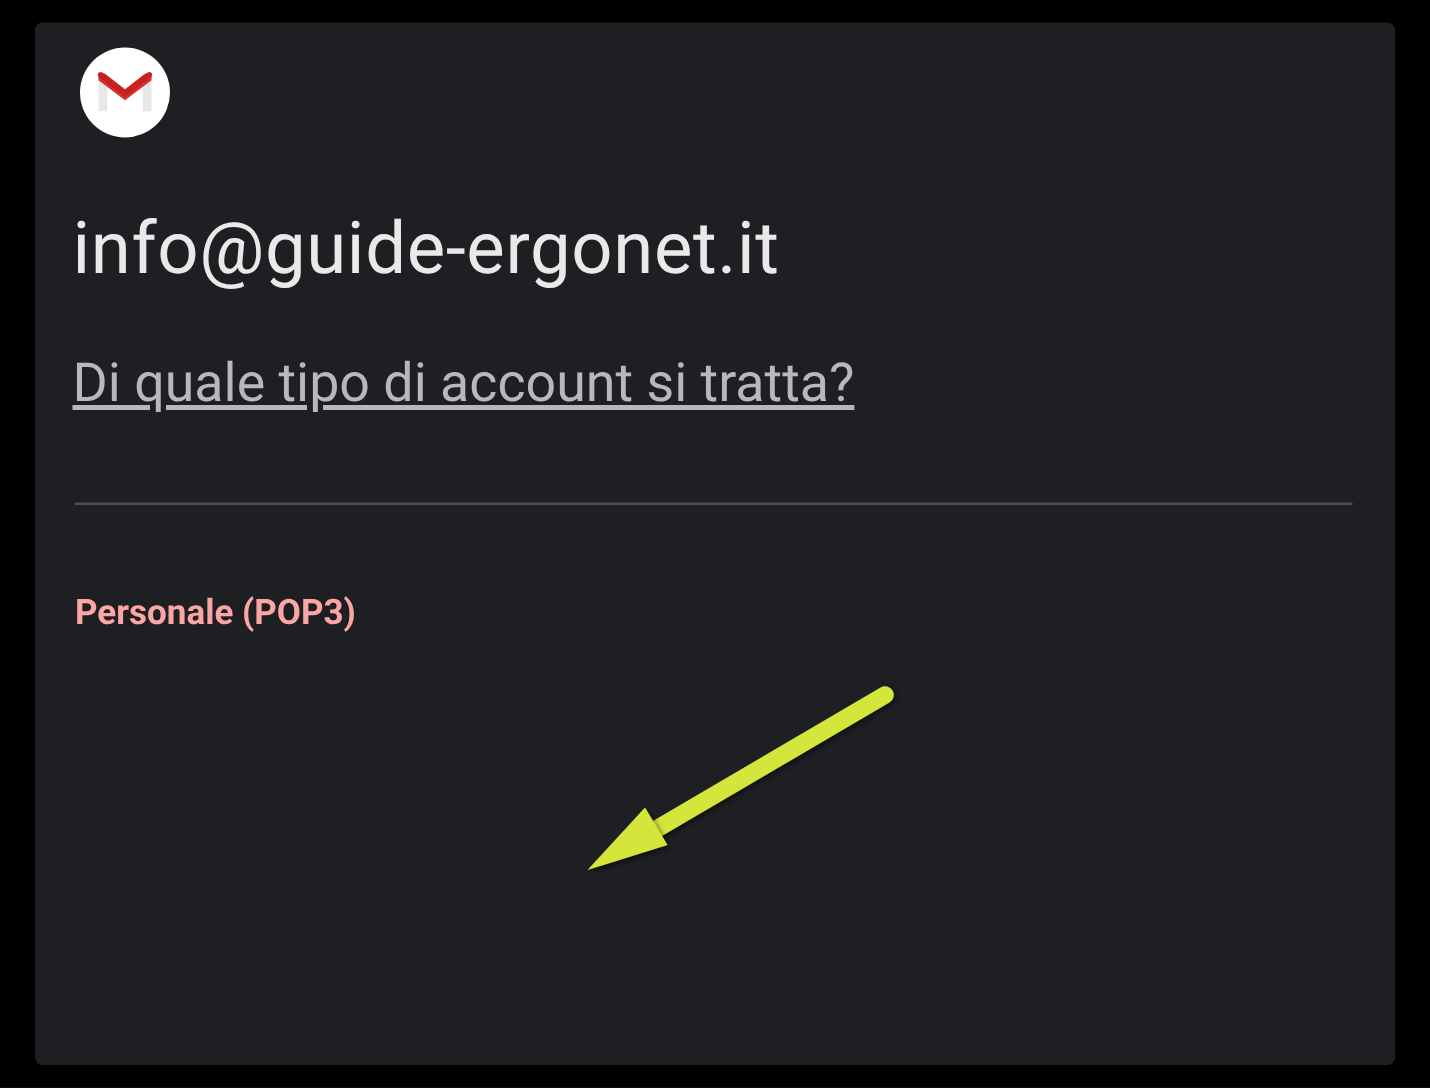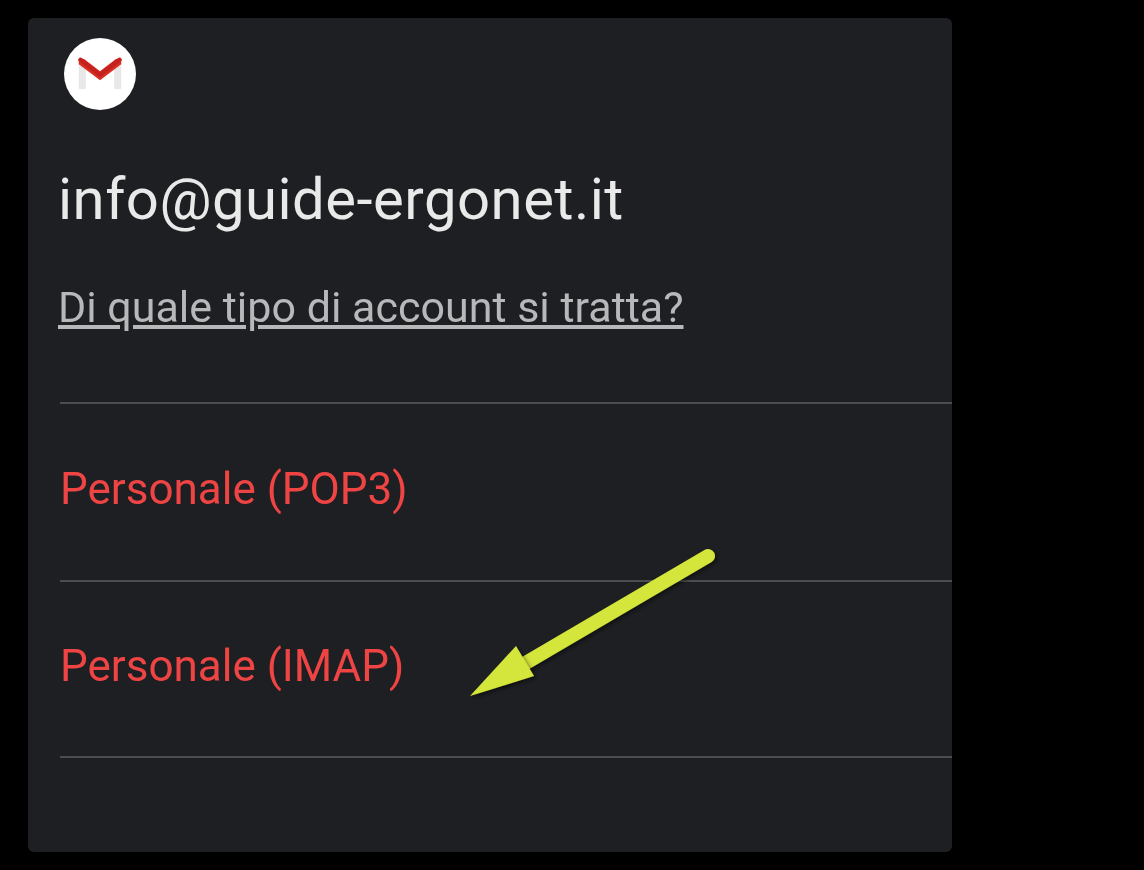--- a/index.html
+++ b/index.html
@@ -11,21 +11,21 @@
       width: 1144px;
       height: 870px;
       background: #000;
       font-family: Roboto, Arial, sans-serif;
       position: relative;
     }
     .screen {
       position: absolute;
       left: 28px;
       top: 18px;
-      width: 924px;
+      width: 1088px;
       height: 834px;
       background: #1d1f22;
       border-radius: 6px;
       overflow: hidden;
     }
     .gmail-icon {
       position: absolute;
       left: 36px;
       top: 20px;
       width: 72px;
@@ -69,23 +69,23 @@
       cursor: pointer;
     }
     .option-pop3 {
       top: 384px;
     }
     .option-imap {
       top: 562px;
       border-bottom: 2px solid #4b4d50;
     }
     .option-label {
-      color: #ef4444;
-      font-size: 44px;
-      font-weight: 400;
+      color: #fca5a5;
+      font-size: 28px;
+      font-weight: 700;
       margin-top: -6px;
     }
     .arrow-annotation {
       position: absolute;
       left: 430px;
       top: 530px;
       pointer-events: none;
     }
   </style>
 </head>
@@ -101,23 +101,20 @@
   </div>
 
   <h1 class="email-title">info@guide-ergonet.it</h1>
 
   <p class="question">Di quale tipo di account si tratta?</p>
 
   <div class="option option-pop3">
     <span class="option-label">Personale (POP3)</span>
   </div>
 
-  <div class="option option-imap">
-    <span class="option-label">Personale (IMAP)</span>
-  </div>
 
   <svg class="arrow-annotation" width="280" height="180" viewBox="0 0 280 180">
     <defs>
       <filter id="shadow" x="-20%" y="-20%" width="140%" height="140%">
         <feDropShadow dx="2" dy="2" stdDeviation="2" flood-color="#000" flood-opacity="0.5"></feDropShadow>
       </filter>
     </defs>
     <line x1="250" y1="8" x2="42" y2="130" stroke="#d4e63a" stroke-width="14" stroke-linecap="round" filter="url(#shadow)"></line>
     <polygon points="12,148 76,128 58,98" fill="#d4e63a" filter="url(#shadow)"></polygon>
   </svg>

